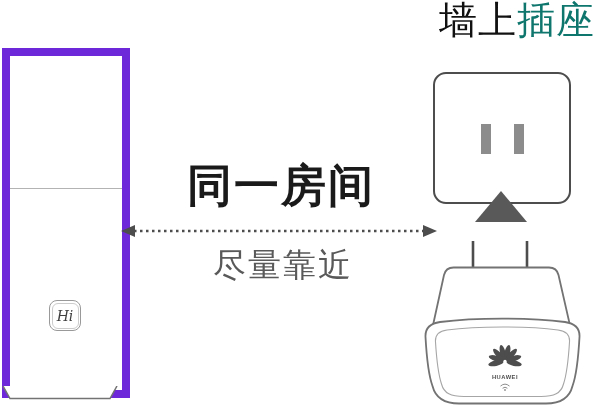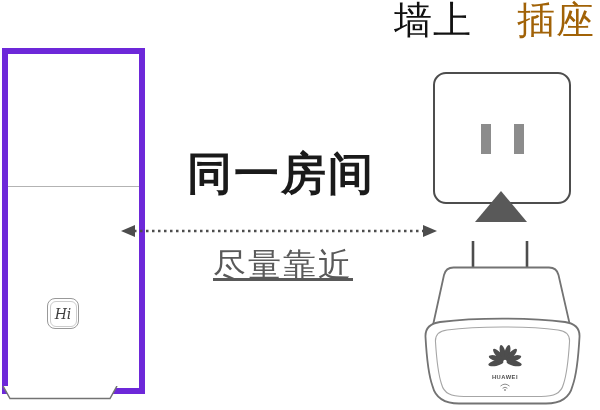--- a/index.html
+++ b/index.html
@@ -3,32 +3,32 @@
 <meta charset="utf-8">
 <style>
   html,body{margin:0;padding:0;background:#fff;}
   .canvas{
     position:relative;width:600px;height:410px;background:#fff;overflow:hidden;
     font-family:"Liberation Sans",sans-serif;
   }
   
   .title{position:absolute;top:-2px;right:5px;font-size:38px;line-height:44px;letter-spacing:1px;white-space:nowrap;}
   .t-bold{font-weight:400;color:#111111;}
-  .t-light{font-weight:400;color:#a16207;margin-left:45px;}
+  .t-light{font-weight:400;color:#0f766e;}
   
-  .router{position:absolute;left:2px;top:48px;width:112px;height:334px;border:6px solid #6d28d9;background:#fff;padding-left:19px;}
+  .router{position:absolute;left:2px;top:48px;width:112px;height:334px;border:8px solid #6d28d9;background:#fff;}
   .router-divider{position:absolute;left:0;right:0;top:132px;height:1px;background:#b3b3b3;}
   .hi-btn{position:absolute;left:39px;top:244px;width:30px;height:29px;border:1.5px solid #999999;border-radius:8px;background:#fff;display:flex;align-items:center;justify-content:center;}
   .hi-btn::after{content:"";position:absolute;inset:1.5px;border:1px solid #cccccc;border-radius:6px;}
   .hi-label{font-family:"DejaVu Serif",serif;font-style:italic;font-size:14px;color:#404040;position:relative;z-index:1;}
   .router-foot{position:absolute;left:2px;top:386px;}
   
-  .heading{position:absolute;left:158px;top:149px;width:246px;text-align:center;font-size:45px;font-weight:700;color:#1a1a1a;letter-spacing:2px;line-height:1.1;white-space:nowrap;}
+  .heading{position:absolute;left:158px;top:161px;width:246px;text-align:center;font-size:45px;font-weight:700;color:#1a1a1a;letter-spacing:2px;line-height:1.1;white-space:nowrap;}
   .arrow{position:absolute;left:121px;top:223px;}
-  .subheading{position:absolute;left:161px;top:243px;width:244px;text-align:center;font-size:33px;font-weight:400;color:#595959;letter-spacing:2px;white-space:nowrap;text-decoration:underline;}
+  .subheading{position:absolute;left:161px;top:243px;width:244px;text-align:center;font-size:33px;font-weight:400;color:#595959;letter-spacing:2px;white-space:nowrap;}
   
   .socket{position:absolute;left:433px;top:72px;width:134px;height:128px;border:2.5px solid #4d4d4d;border-radius:13px;background:#fff;}
   .slot{position:absolute;width:10px;height:30px;background:#8c8c8c;top:50px;}
   .slot-l{left:46px;}
   .slot-r{left:79px;}
   .pointer{position:absolute;left:475px;top:191px;width:0;height:0;
     border-left:26px solid transparent;border-right:26px solid transparent;border-bottom:31px solid #595959;z-index:3;}
   
   .extender{position:absolute;left:420px;top:237px;}
 </style>

